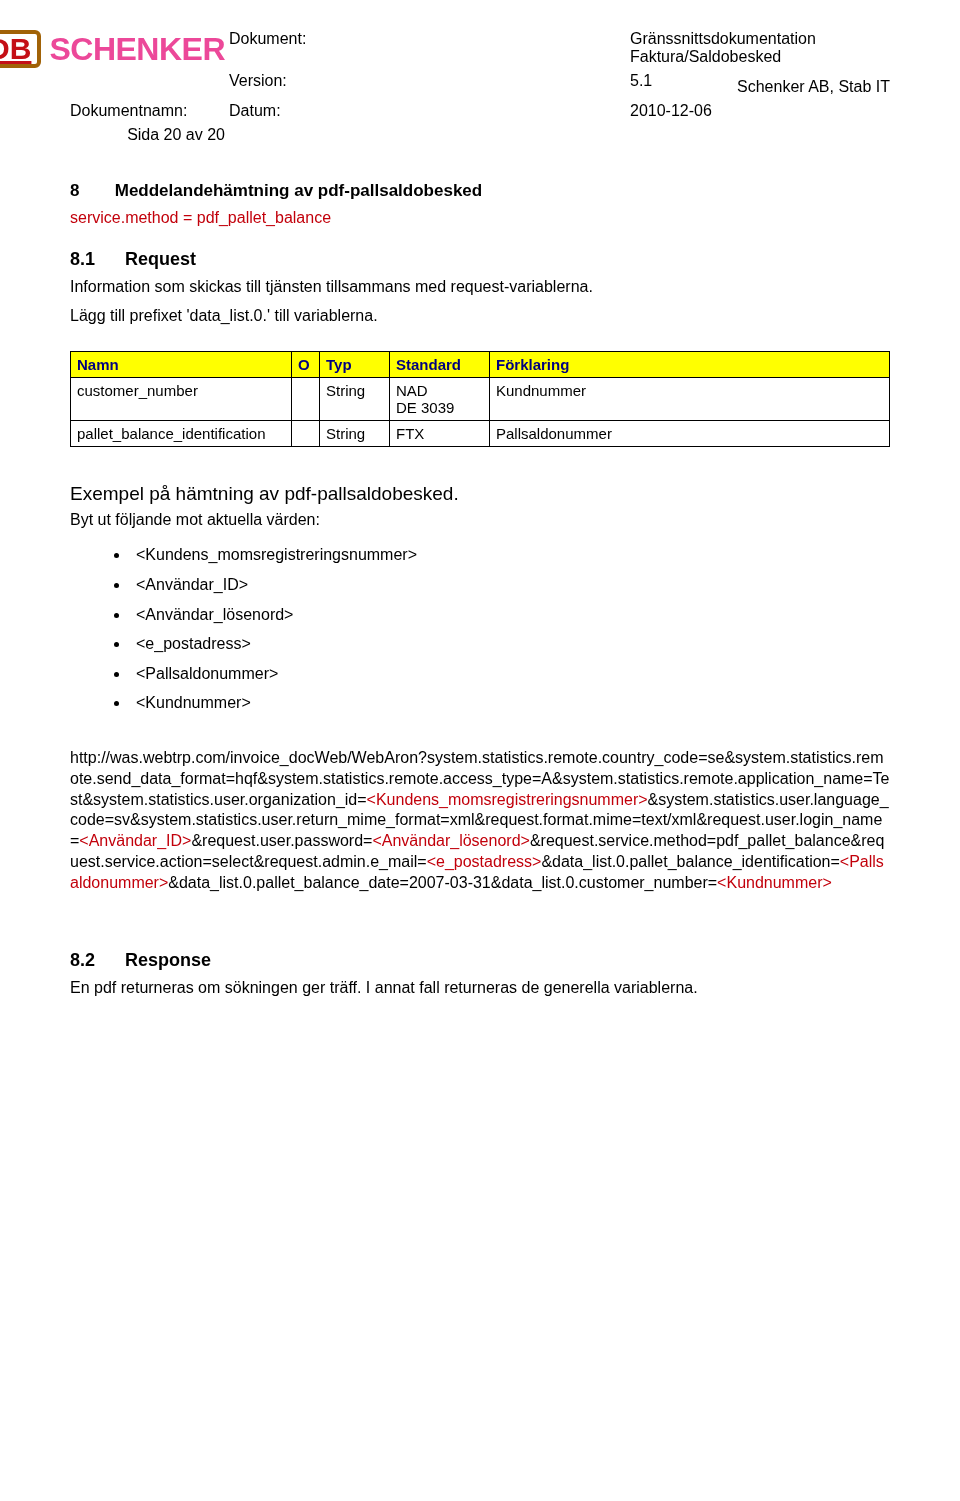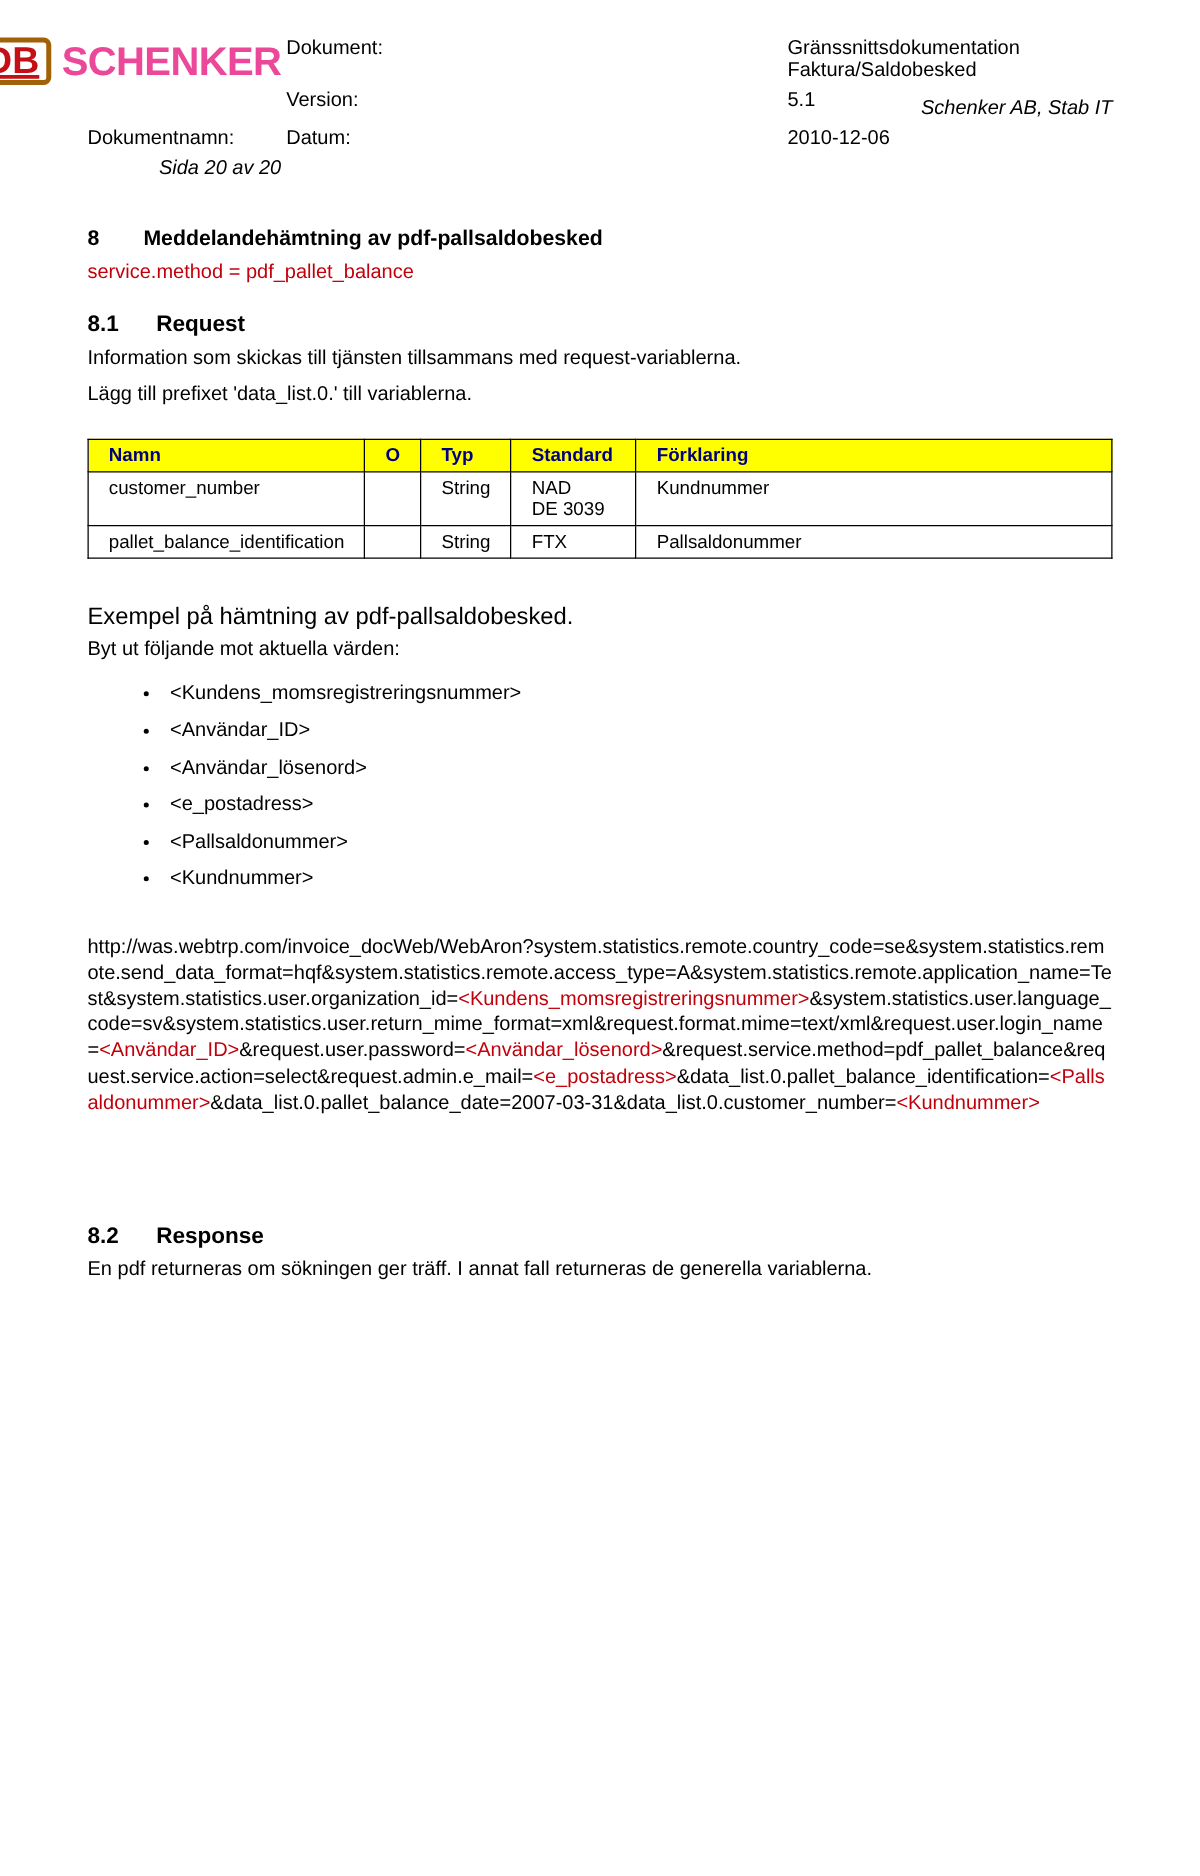--- a/index.html
+++ b/index.html
@@ -13,21 +13,21 @@
   .header-grid {
     display: grid;
     grid-template-columns: 155px 1fr 260px;
     column-gap: 4px;
     row-gap: 6px;
     font-size: 16px;
     align-items: start;
   }
   .header-grid .label { font-weight: 400; }
   .header-grid .value { }
-  .header-grid .right { text-align: right; font-style: italic; }
+  .header-grid .right { text-align: right; }
   .logo-wrap {
     display: flex;
     align-items: center;
     justify-content: flex-end;
     gap: 8px;
     grid-row: 1 / span 2;
   }
   .logo-box {
     border: 4px solid #a16207;
     border-radius: 6px;
@@ -52,39 +52,39 @@
   .h2 .nochrome { display:inline-block; width:50px; }
   .body { font-size: 16px; line-height: 1.35; margin-top: 4px; margin-bottom: 8px; }
   table.spec {
     width: 100%;
     border-collapse: collapse;
     margin-top: 24px;
     font-size: 15px;
   }
   table.spec th, table.spec td {
     border: 1px solid #000;
-    padding: 4px 16px;
+    padding: 4px 6px;
     text-align: left;
     vertical-align: top;
   }
   table.spec th {
     background: #ffff00;
     color: #000080;
     font-weight: 700;
   }
   table.spec th.o-col, table.spec td.o-col { width: 28px; }
   table.spec td.namn-col { width: 221px; }
   table.spec td.typ-col { width: 70px; }
   table.spec td.std-col { width: 100px; }
   .example-heading { font-weight:400; font-size:19px; margin-top: 36px; }
   ul.bullets { margin-top: 10px; margin-left: 60px; line-height: 1.85; font-size: 16px; }
   ul.bullets li { padding-left: 6px; }
   .url-block { font-size: 16px; line-height: 1.3; margin-top: 30px; word-break: break-all; }
   .url-block .r { color: #c2000b; }
-  .footer-section { margin-top: 84px; }
+  .footer-section { margin-top: 56px; }
 </style>
 </head>
 <body>
 
 <div class="header-grid">
   <div class="label">Dokument:</div>
   <div class="value">
     <span>Gränssnittsdokumentation</span><br>
     <span>Faktura/Saldobesked</span>
   </div>

